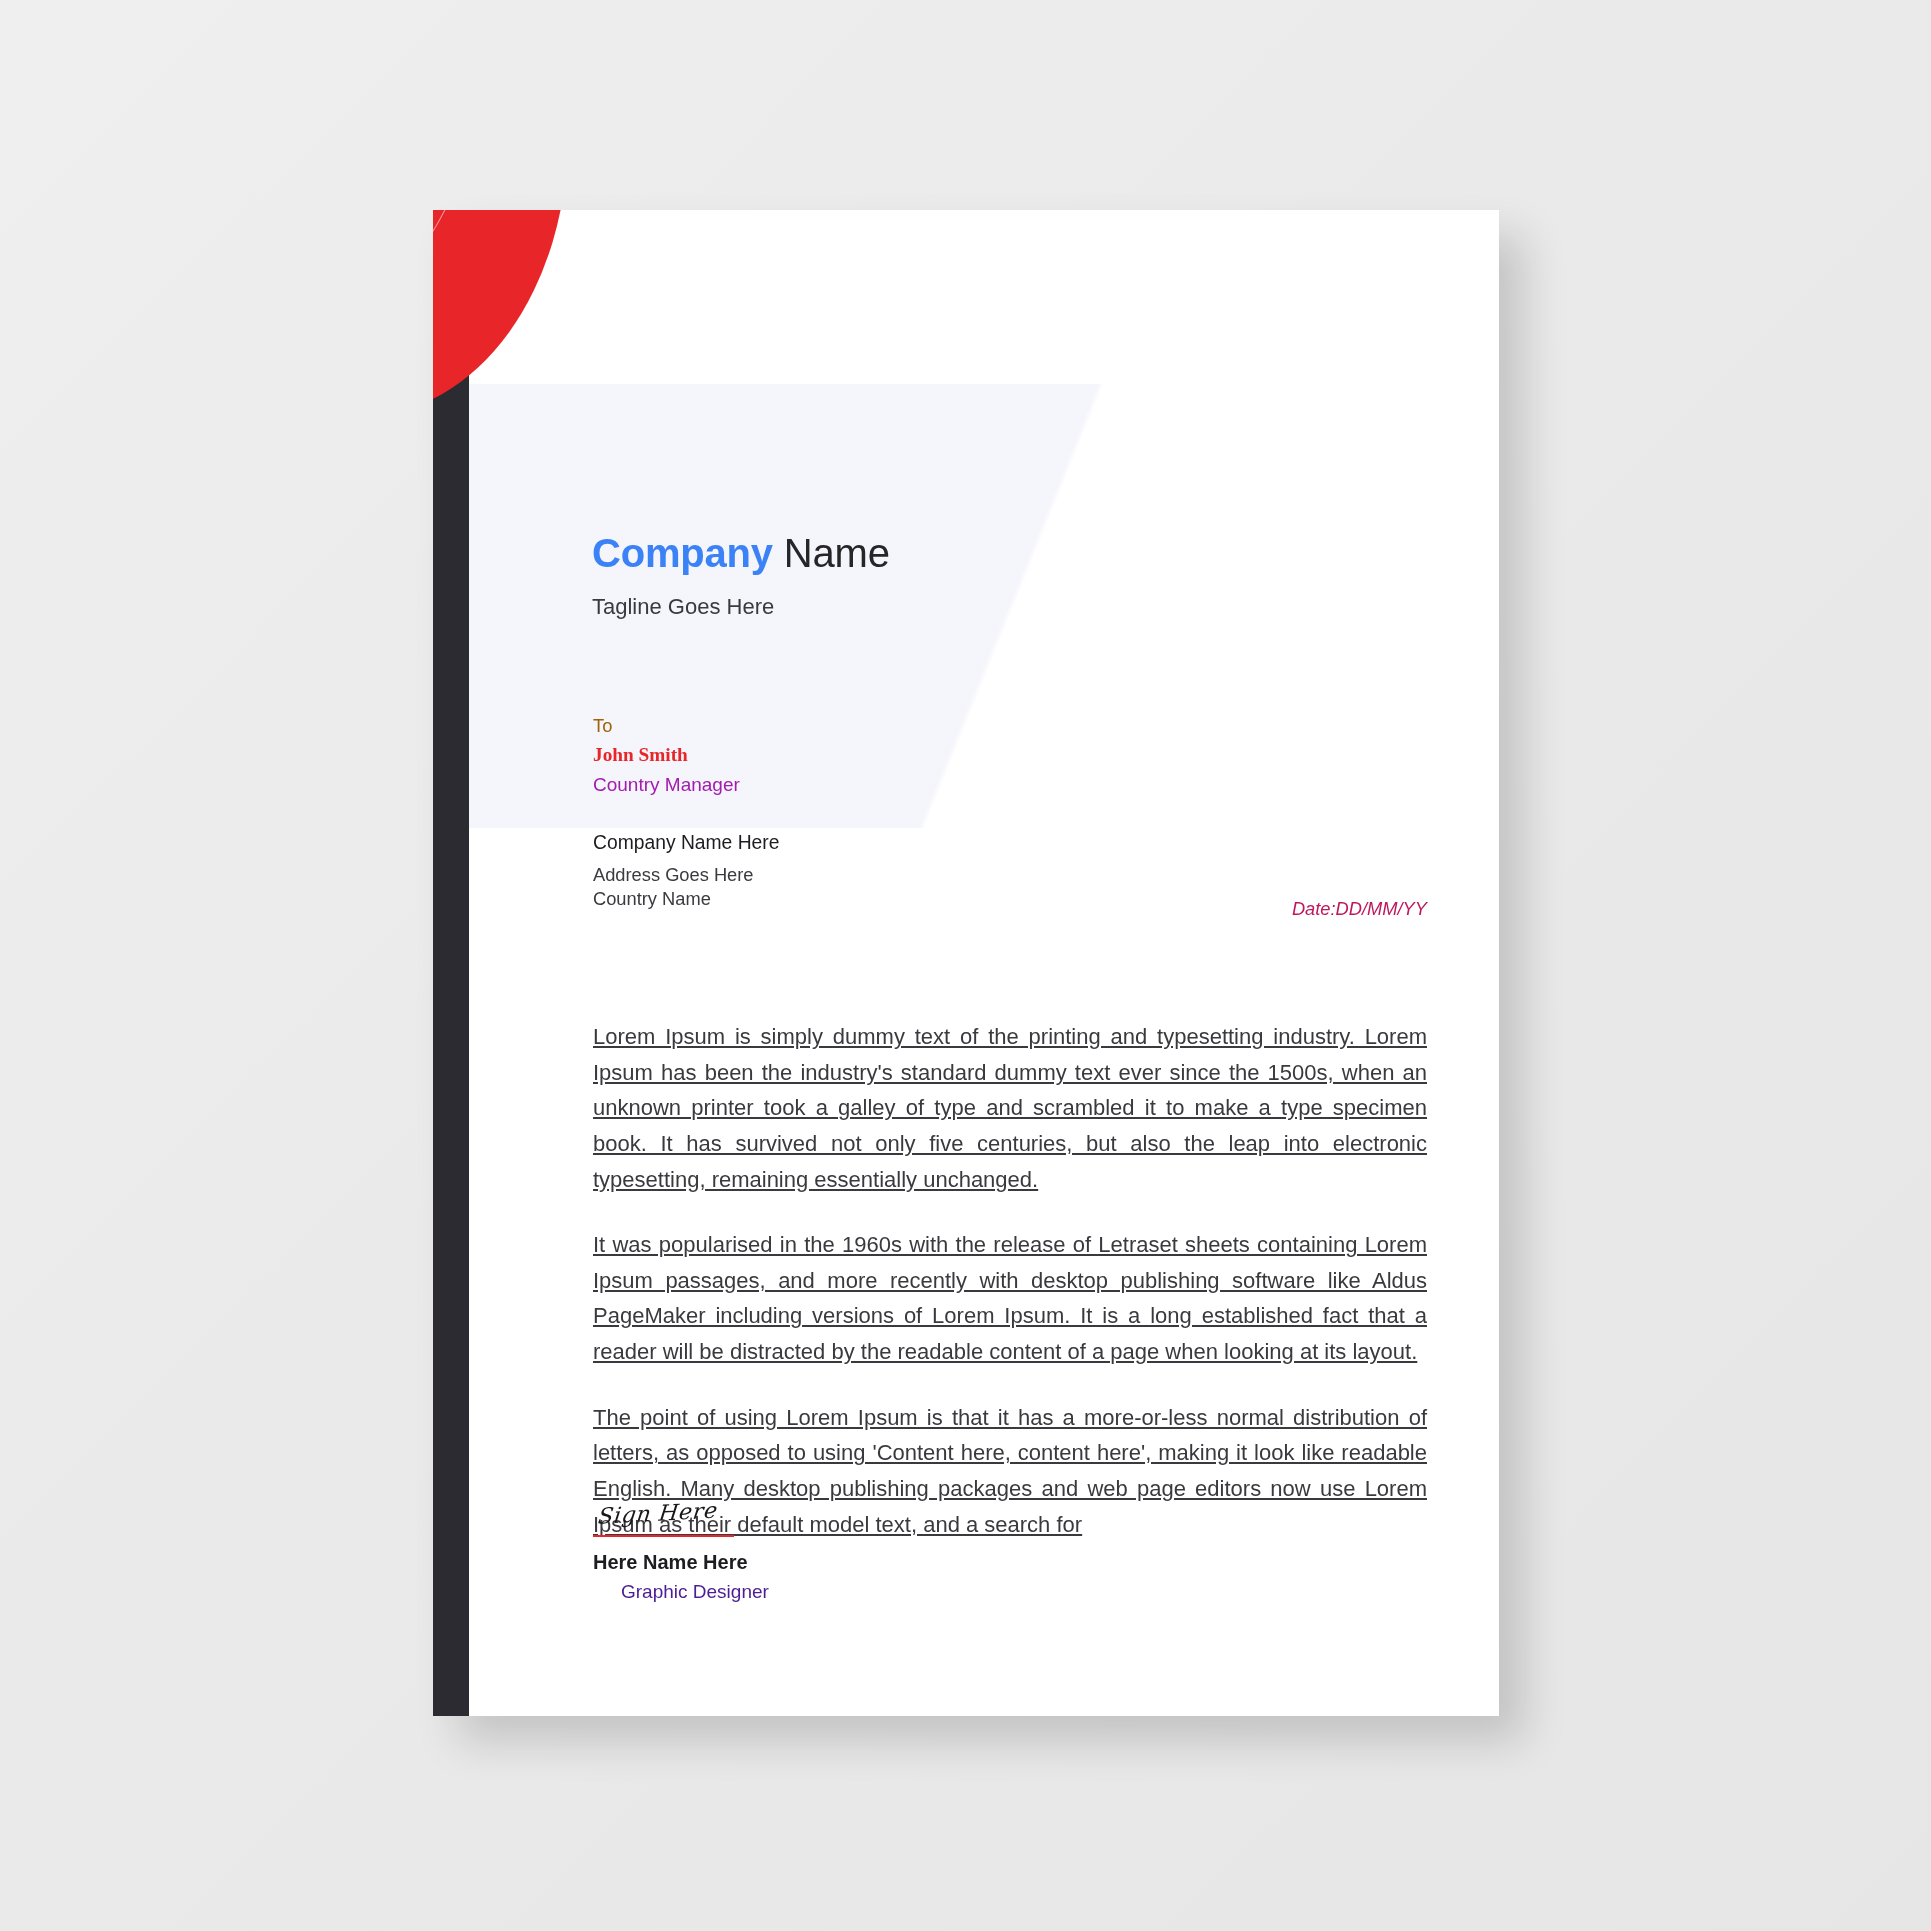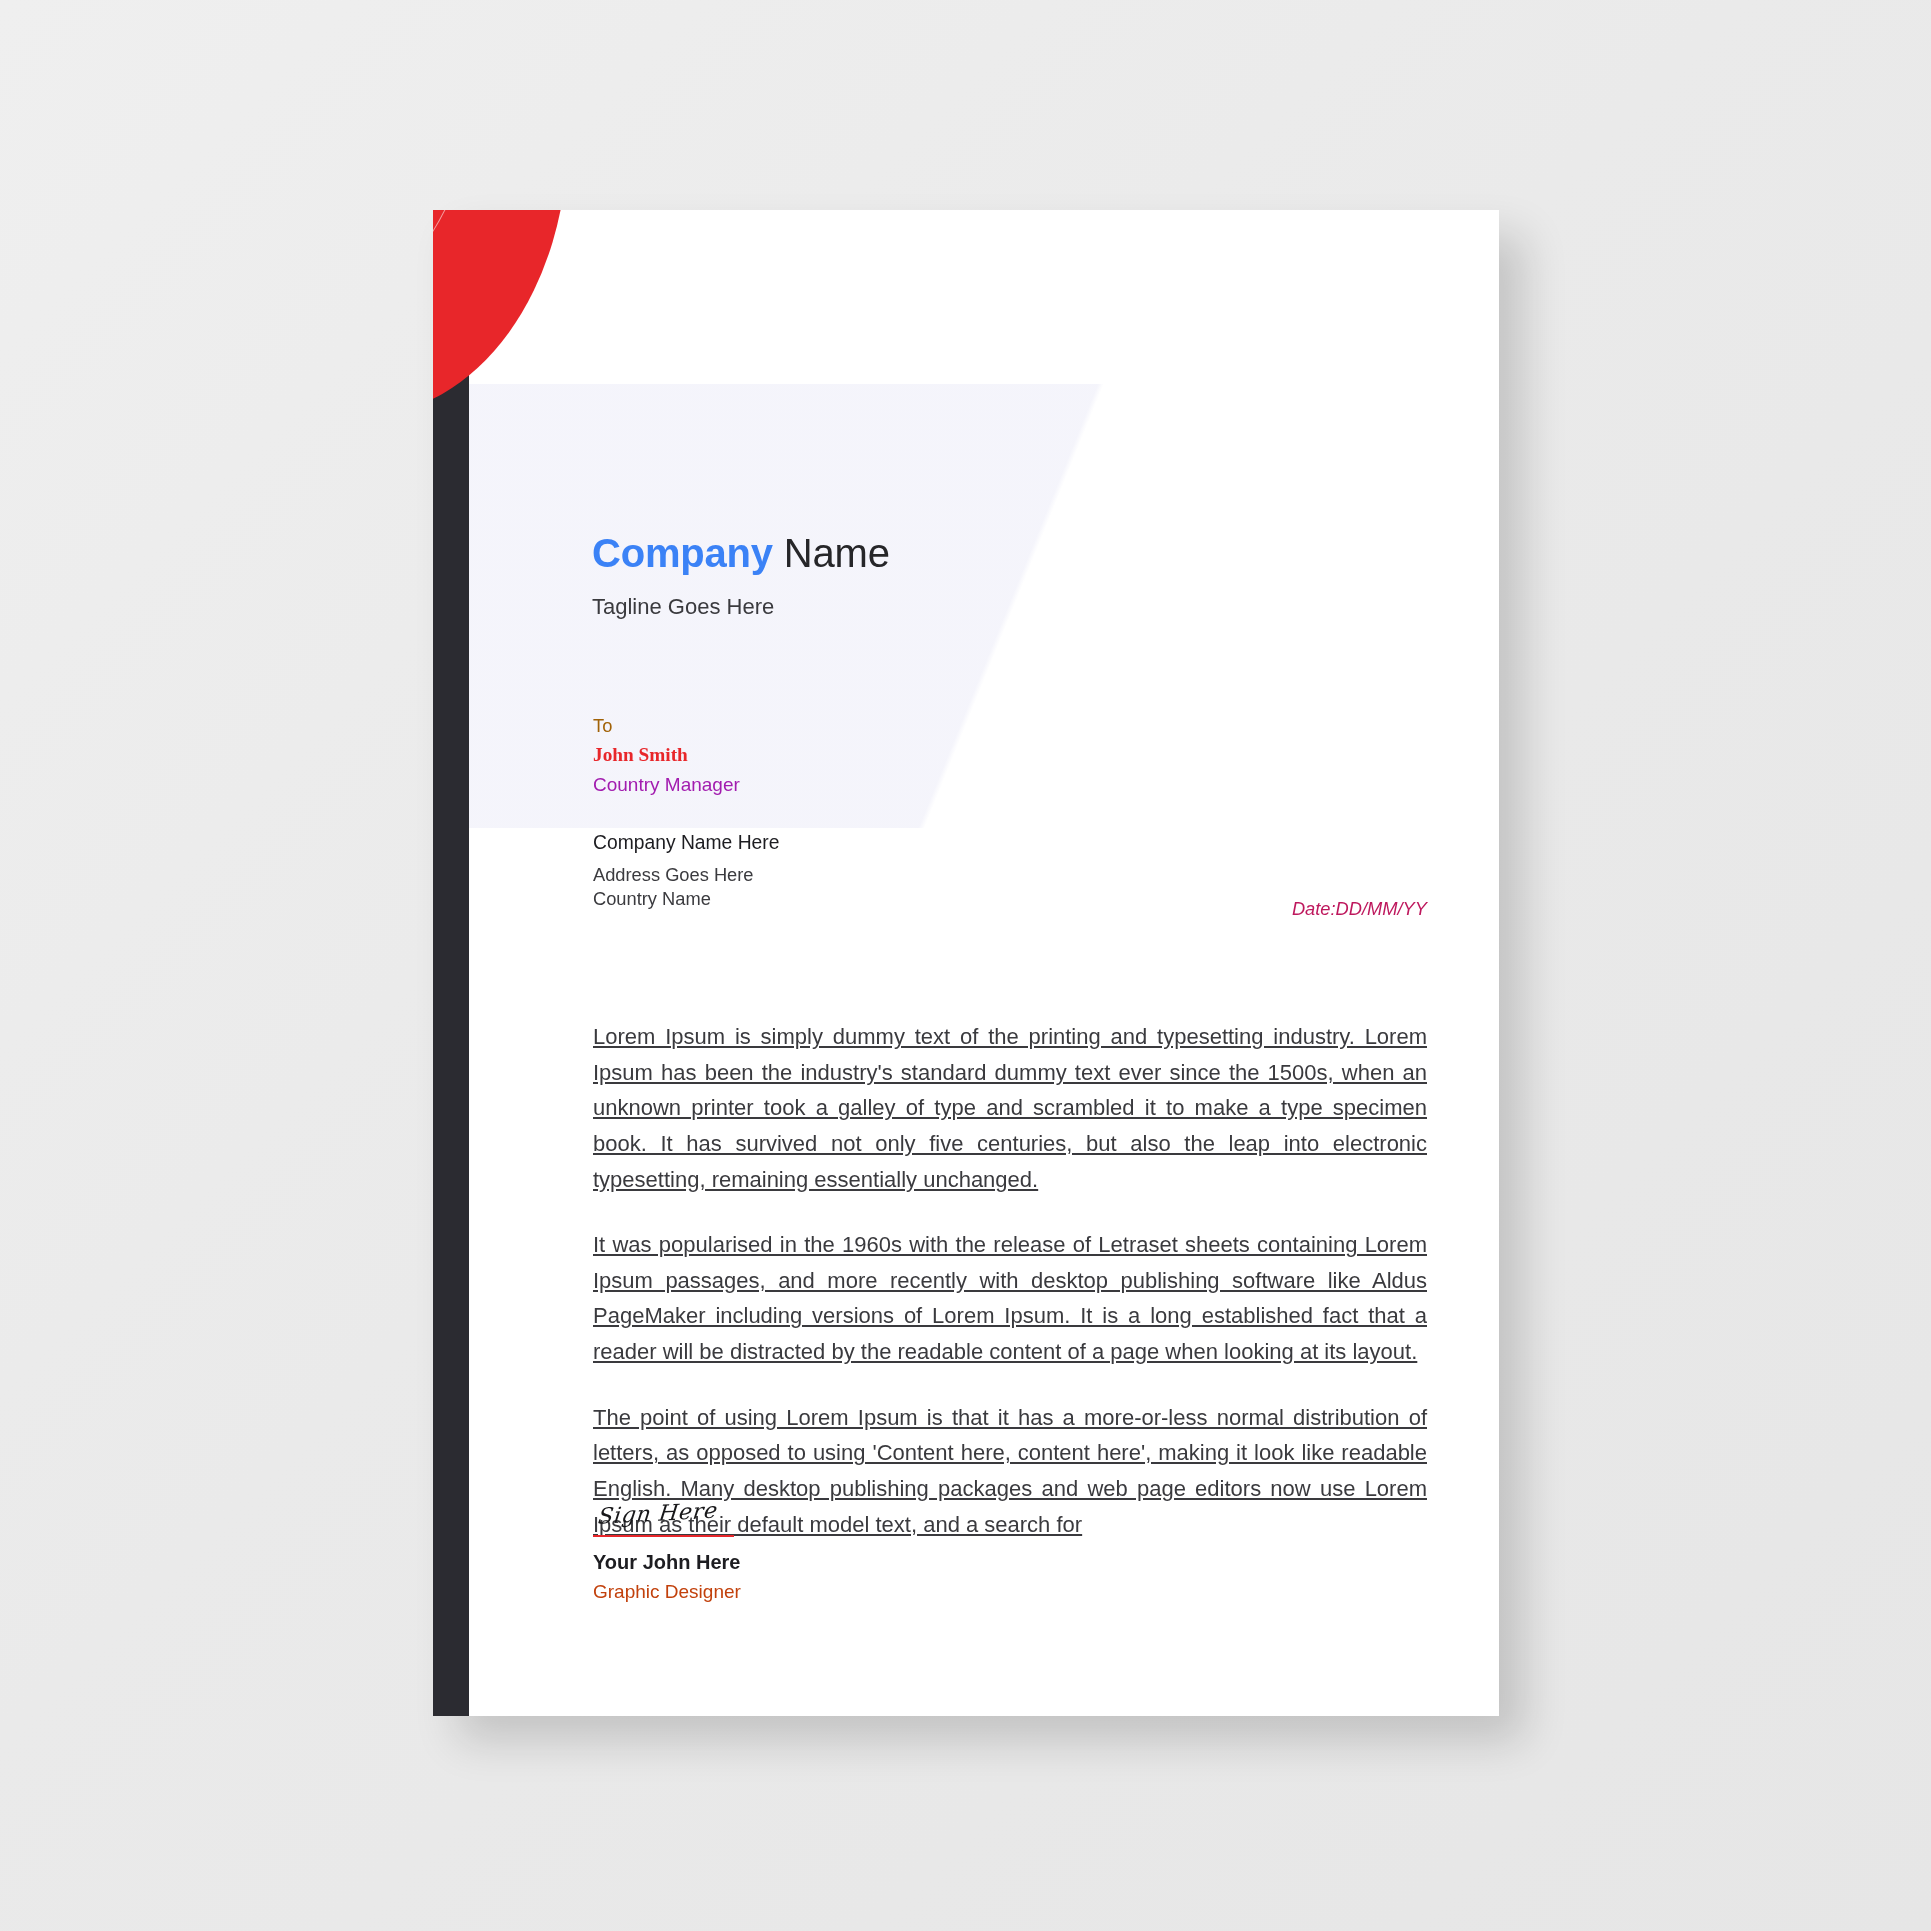--- a/index.html
+++ b/index.html
@@ -202,21 +202,22 @@
   }
   .sign-name {
     margin-top: 13.5px;
     font-size: 20px;
     font-weight: bold;
     color: #1d1d21;
   }
   .sign-role {
     margin-top: 7.7px;
     font-size: 19px;
-    color: #c2410c;
+    color: #4c1d95;
+    margin-left: 28px;
   }
 </style>
 </head>
 <body>
 
 <div id="stage">
 
   <div id="sheet">
 
     <div class="left-bar"></div>
@@ -244,20 +245,20 @@
 
       <div class="body-block">
         <p>Lorem Ipsum is simply dummy text of the printing and typesetting industry. Lorem Ipsum has been the industry's standard dummy text ever since the 1500s, when an unknown printer took a galley of type and scrambled it to make a type specimen book. It has survived not only five centuries, but also the leap into electronic typesetting, remaining essentially unchanged.</p>
         <p> It was popularised in the 1960s with the release of Letraset sheets containing Lorem Ipsum passages, and more recently with desktop publishing software like Aldus PageMaker including versions of Lorem Ipsum. It is a long established fact that a reader will be distracted by the readable content of a page when looking at its layout.</p>
         <p>The point of using Lorem Ipsum is that it has a more-or-less normal distribution of letters, as opposed to using 'Content here, content here', making it look like readable English. Many desktop publishing packages and web page editors now use Lorem Ipsum as their default model text, and a search for</p>
       </div>
 
       <div class="sign-wrap">
         <div class="sign-script">Sign Here</div>
         <div class="sign-rule"></div>
-        <div class="sign-name">Your John Here</div>
+        <div class="sign-name">Here Name Here</div>
         <div class="sign-role">Graphic Designer</div>
       </div>
 
     </div>
   </div>
 </div>
 
 
 </body></html>

